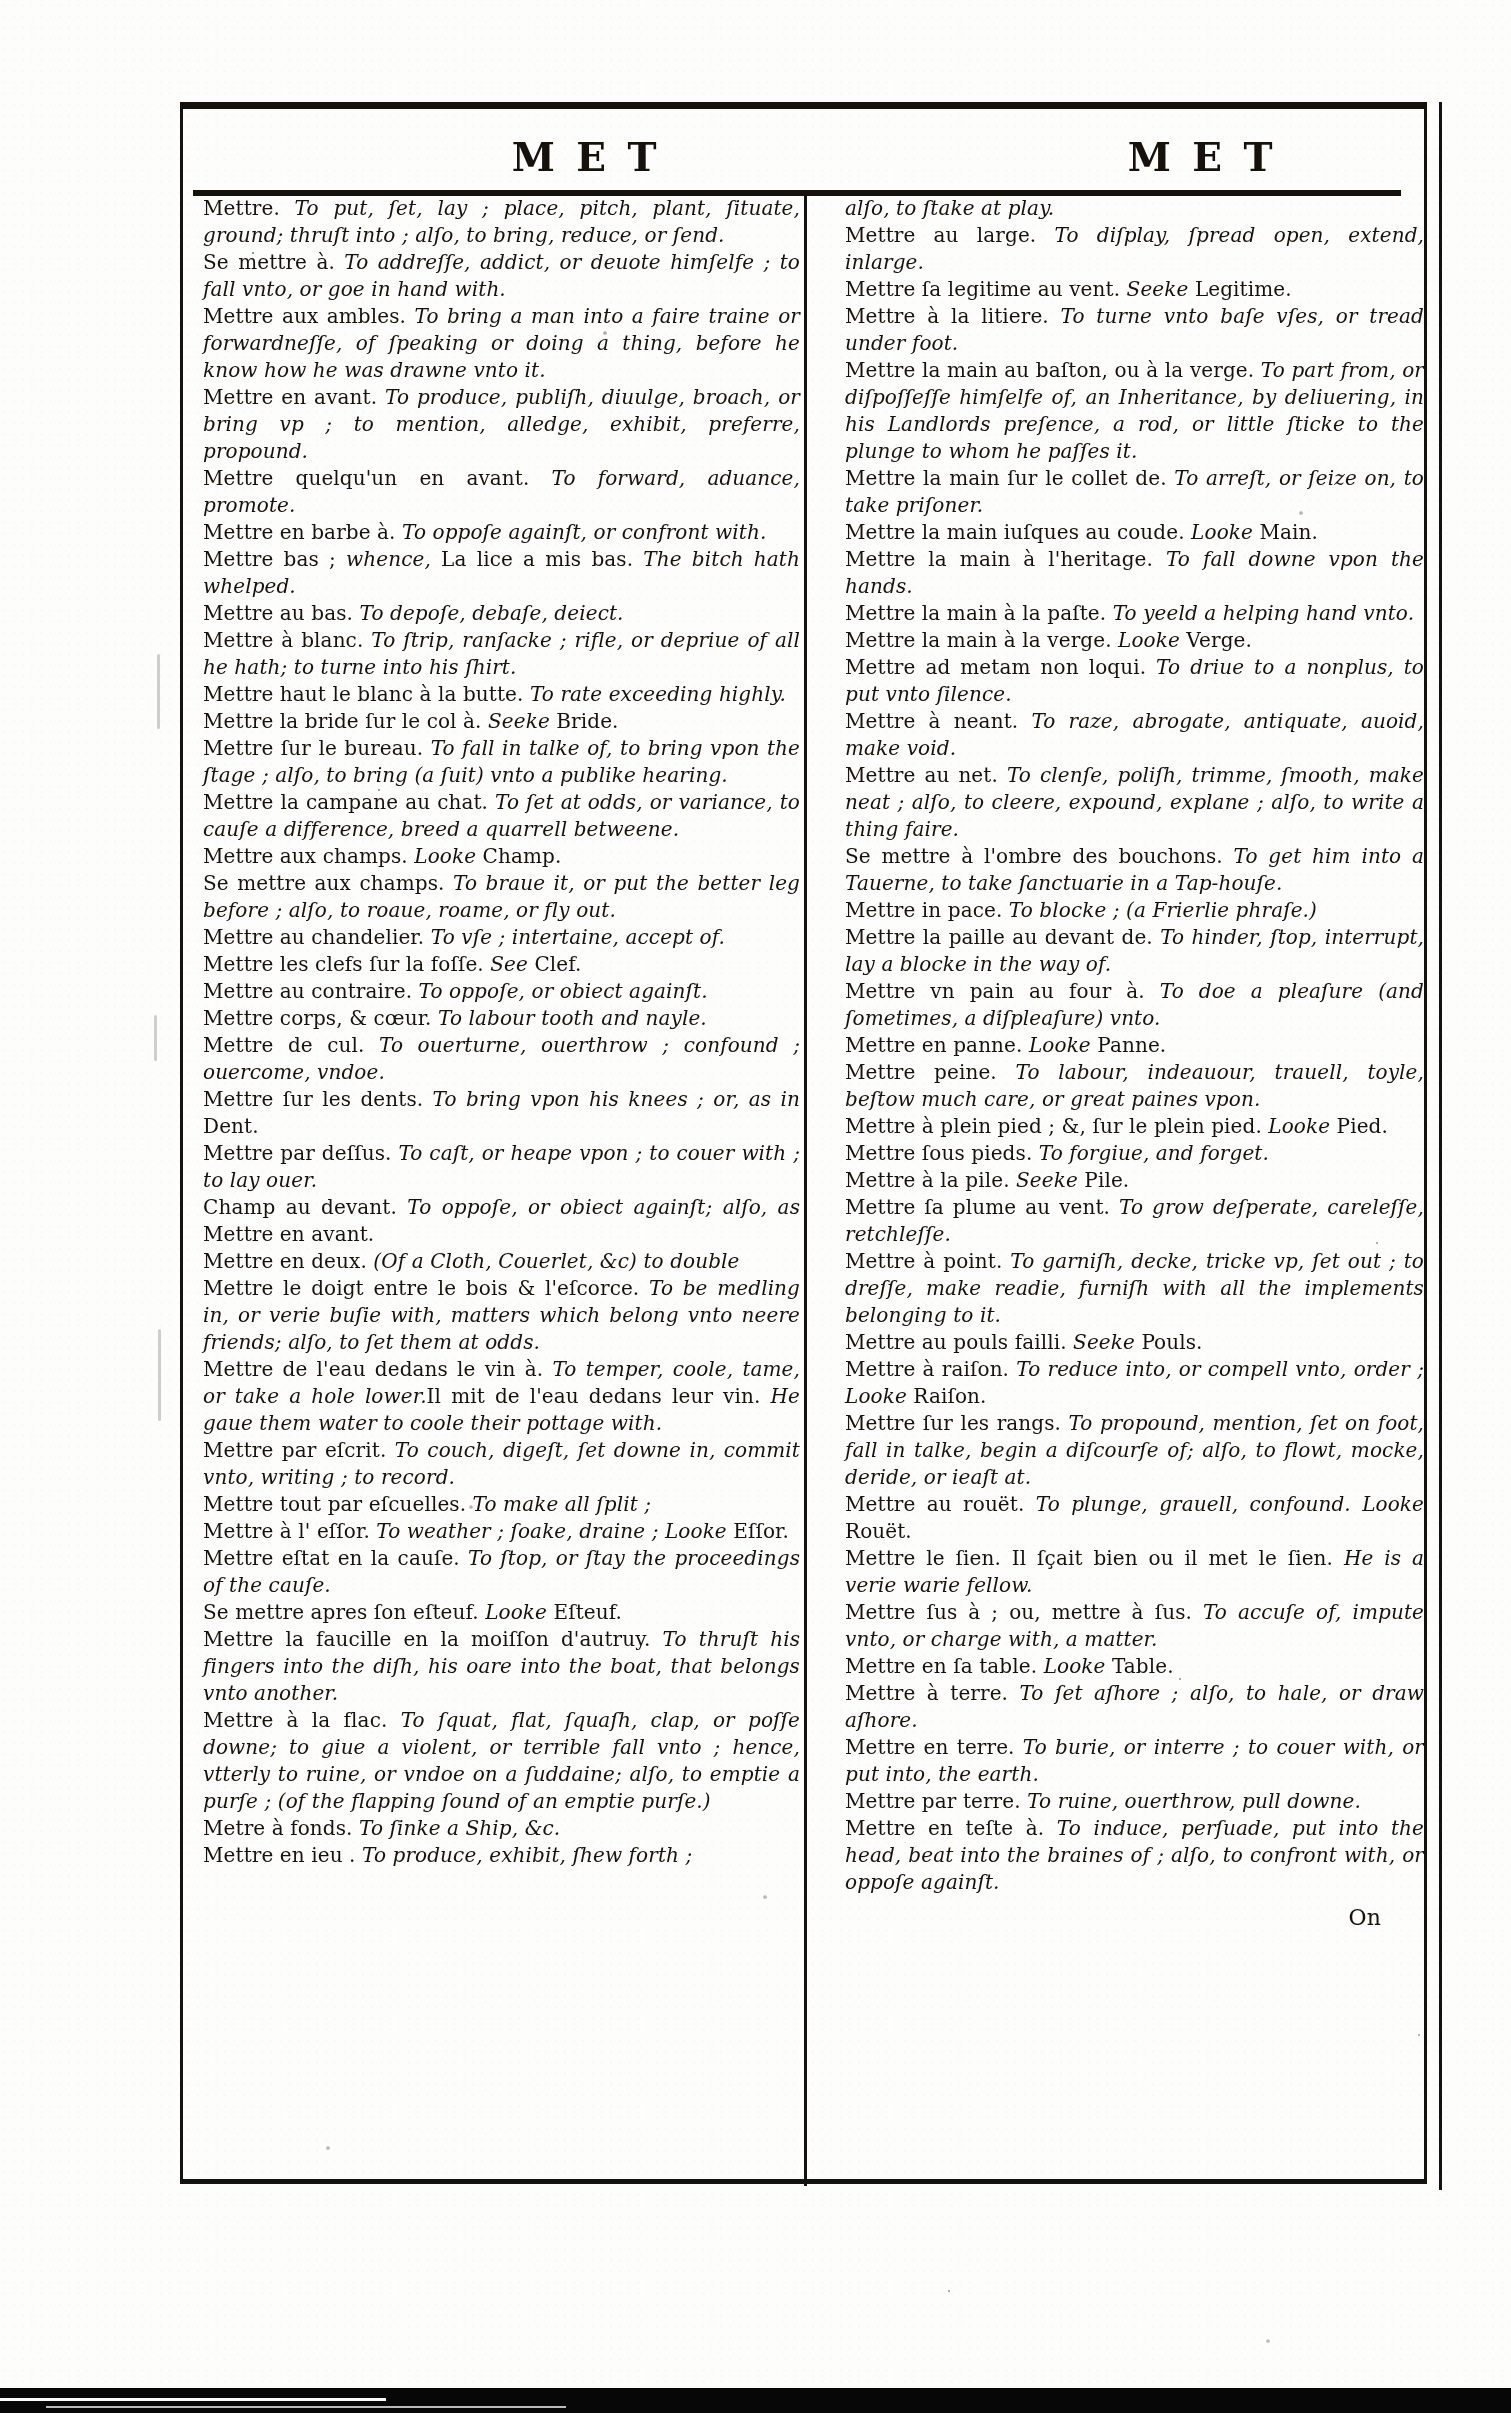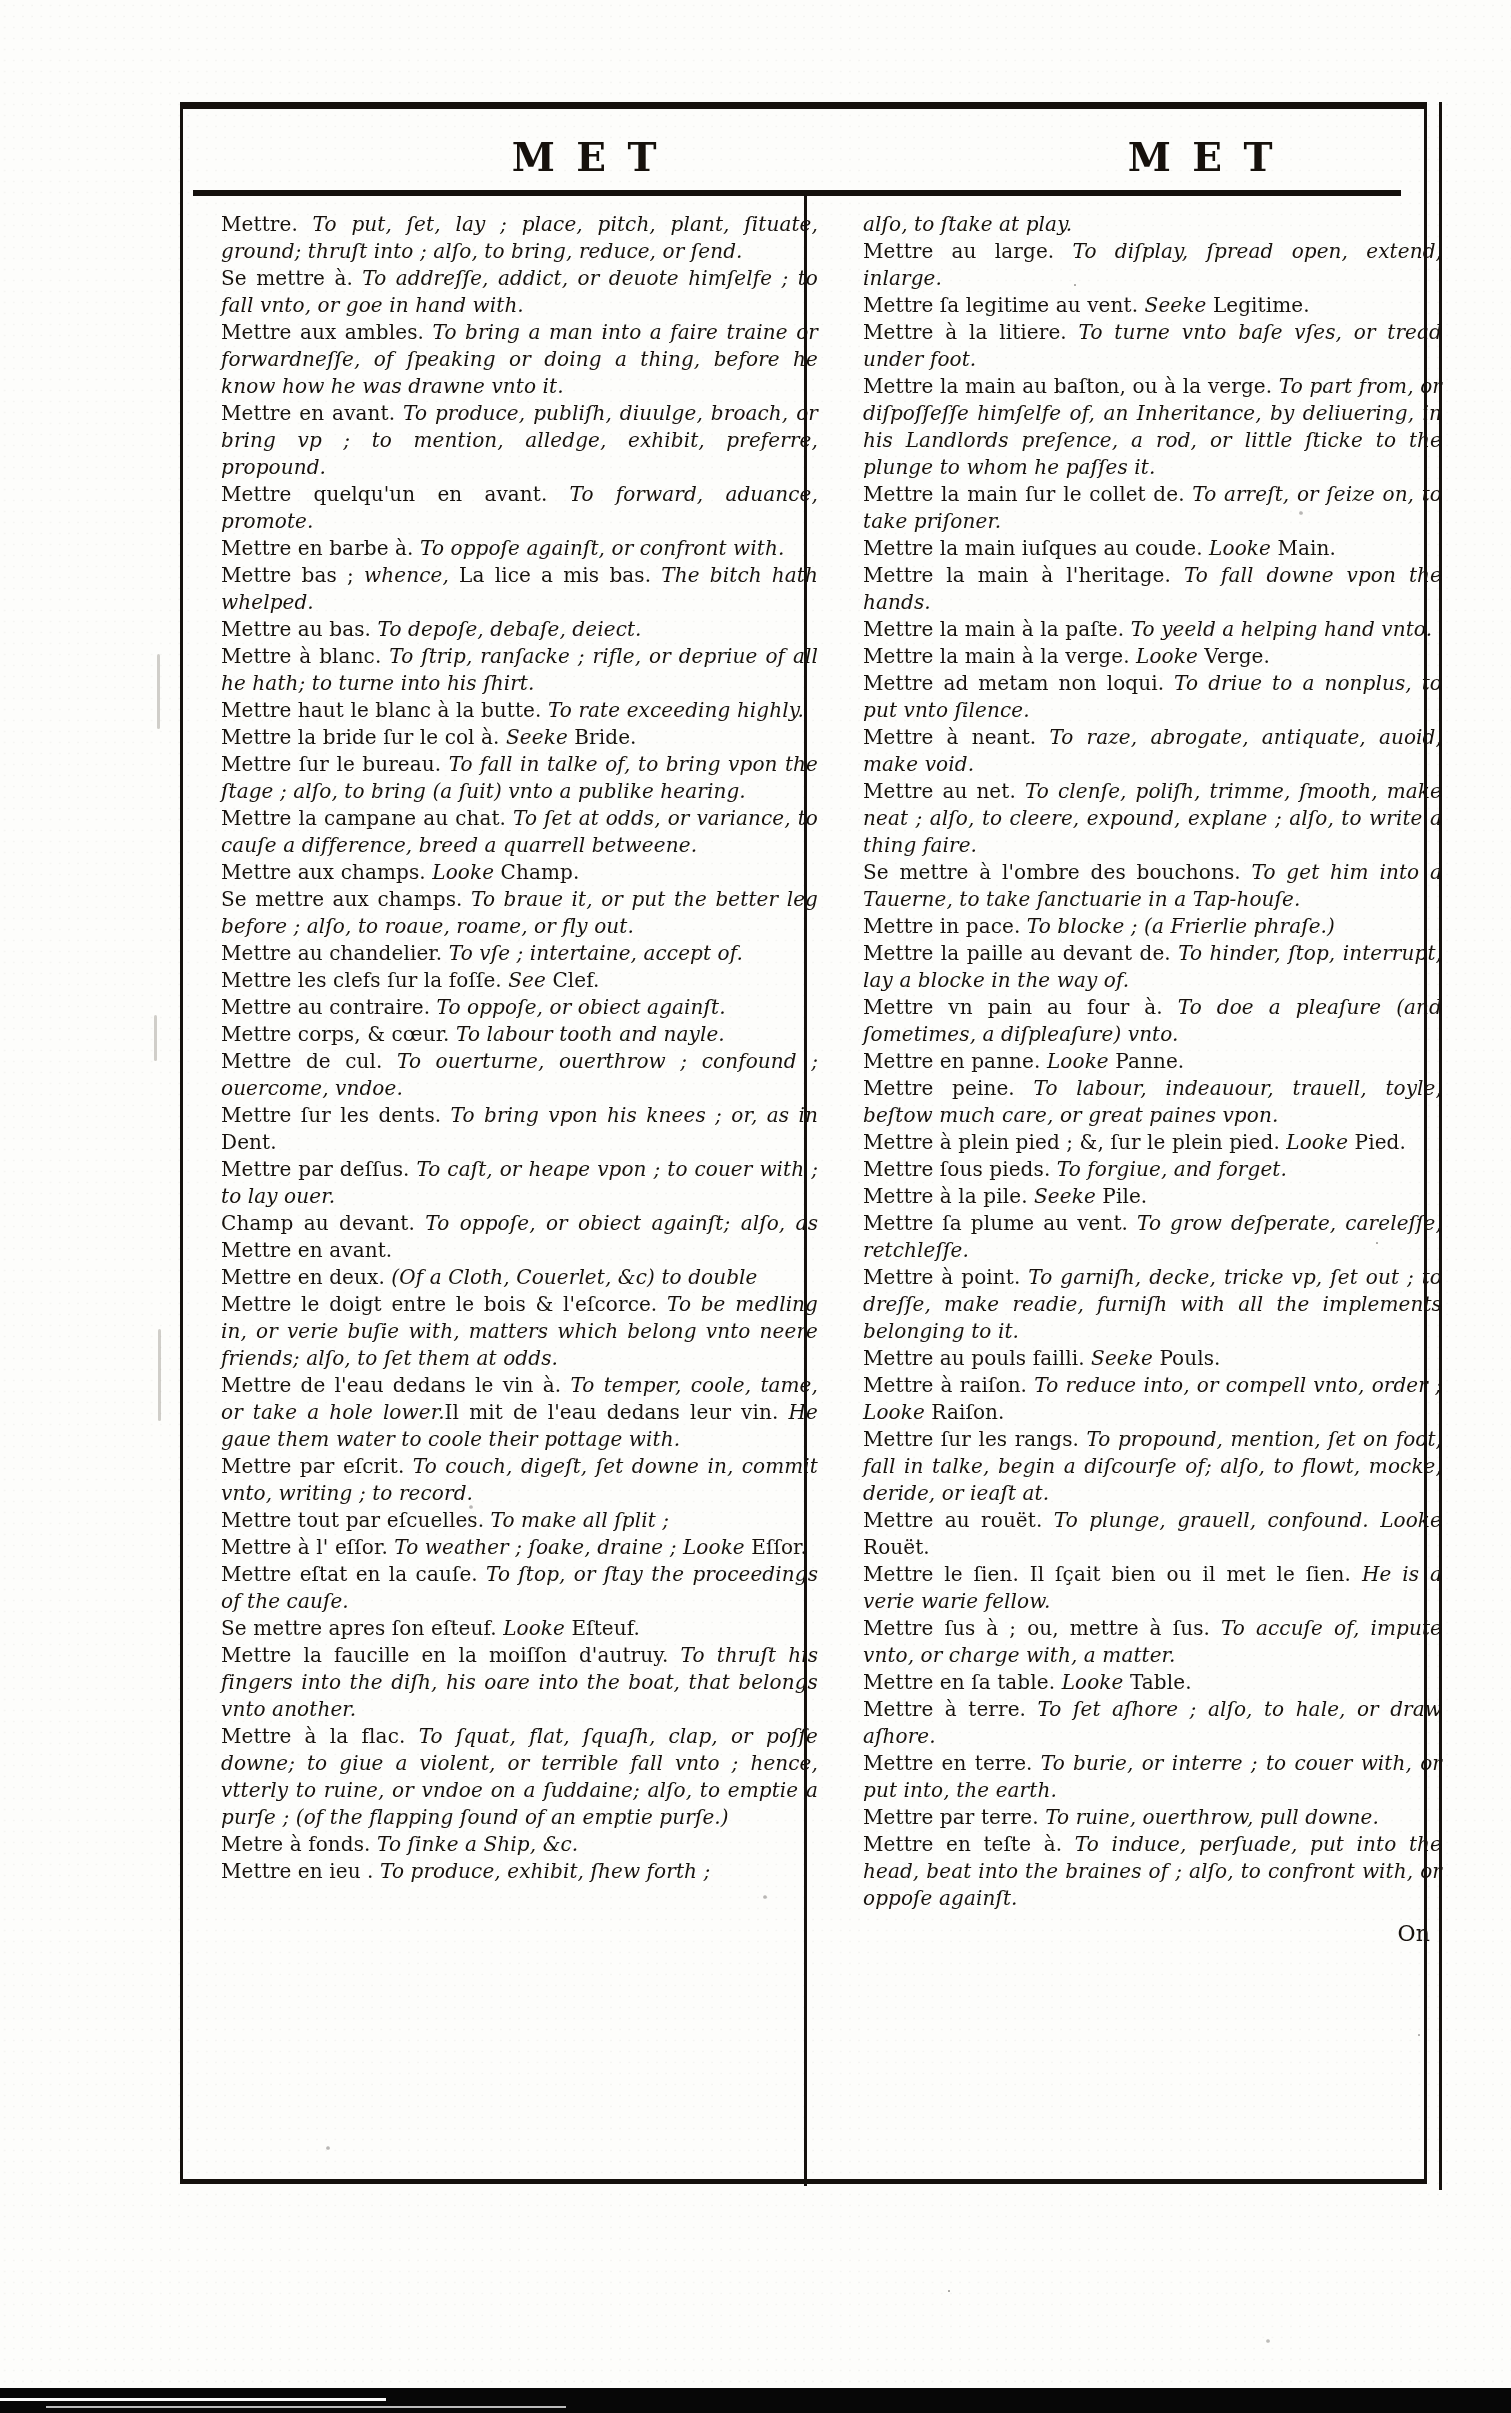--- a/index.html
+++ b/index.html
@@ -36,33 +36,32 @@
   .col-header.right{left:759px;}
   .header-rule{
     position:absolute;left:10px;top:81px;width:1208px;height:5.9px;
     background:#15110d;
   }
   .column-divider{
     position:absolute;left:621px;top:84px;width:3.4px;height:1993px;
     background:#15110d;
   }
   .text-col{
-    position:absolute;top:102px;
+    position:absolute;top:86px;
     font-size:20px;line-height:27px;
     text-align:justify;
     letter-spacing:0.1px;
-    margin-left:18px;
   }
   .text-col.left{left:20px;width:597px;}
   .text-col.right{left:662px;width:579px;}
   .entry{margin:0;padding:0;}
   .roman{font-style:normal;}
   .italic{font-style:italic;}
   .catchword{
-    margin-top:8.4px;padding-right:12px;
+    margin-top:8.4px;padding-right:43px;
     text-align:right;font-size:22px;
   }
   
   .bottom-scan-band{
     position:absolute;left:0;top:2388px;width:1512px;height:25px;
     background:#070707;
   }
   .band-streak1{position:absolute;left:0;top:10px;width:386px;height:3.4px;background:#fbfbfb;}
   .band-streak2{position:absolute;left:46px;top:17.6px;width:520px;height:2.5px;background:#e9e9e9;opacity:.8;}
   .bleed-mark{position:absolute;width:2.5px;background:#6a6257;opacity:.3;border-radius:1.7px;}

